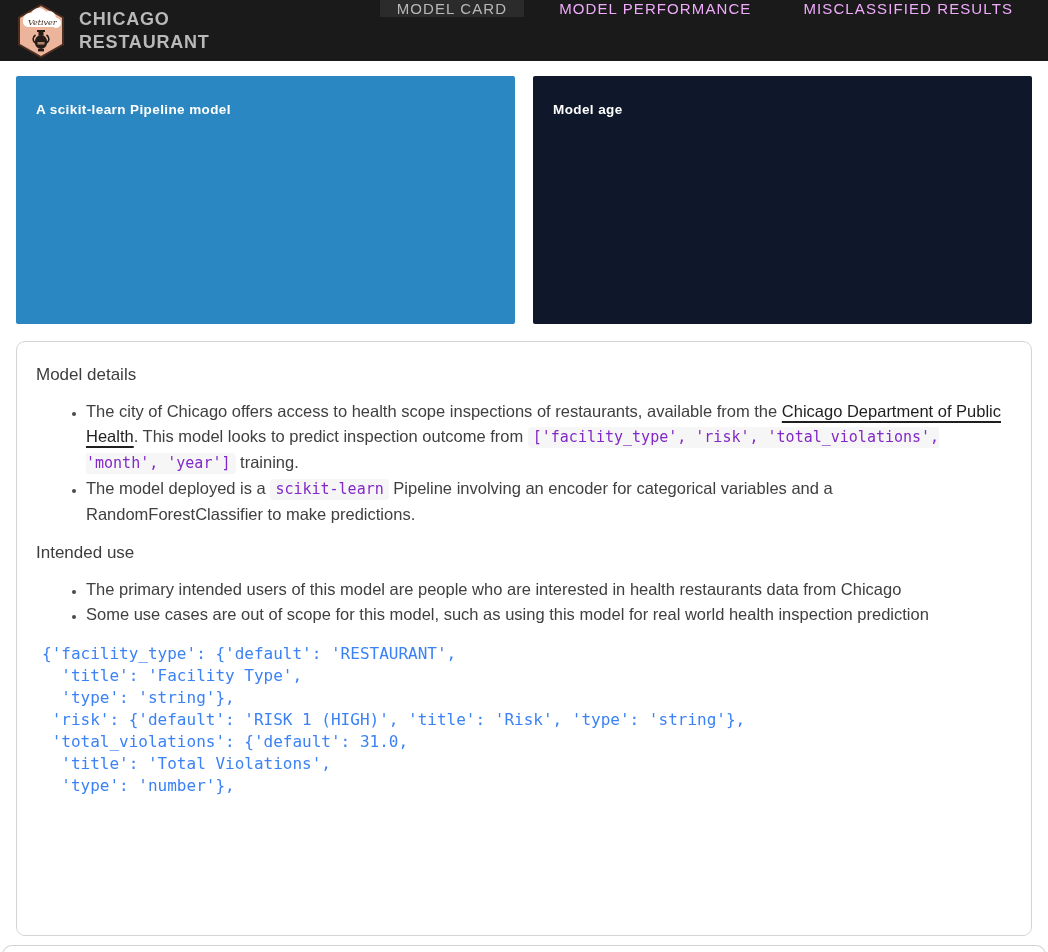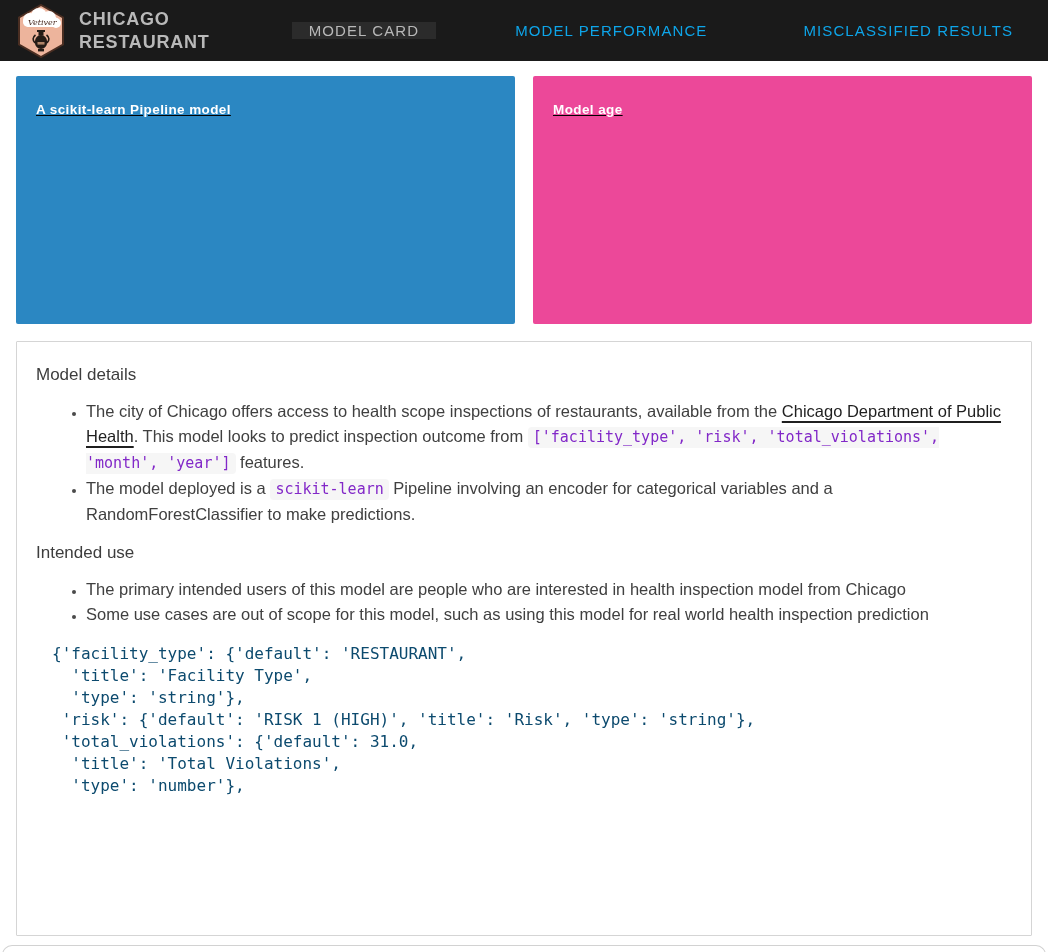--- a/index.html
+++ b/index.html
@@ -18,47 +18,47 @@
   }
   .brand {
     display: flex; align-items: center; gap: 13px;
     padding: 0 16px; cursor: pointer;
   }
   .logo { width: 50px; height: 54px; display: block; flex: 0 0 auto; }
   .brand-text {
     color: #b9b9b9; font-size: 18px; font-weight: 600;
     letter-spacing: 0.8px; line-height: 1.25; text-transform: uppercase;
   }
-  .tabs { display: flex; align-items: center; margin-left: 62px; gap: 44px; }
+  .tabs { display: flex; align-items: flex-start; margin-left: 62px; }
   .tab {
     display: flex; align-items: center;
     padding: 0 17px; margin-right: 18px;
-    color: #0ea5e9; font-size: 15px; font-weight: 500;
+    color: #f0abfc; font-size: 15px; font-weight: 500;
     letter-spacing: 1.1px; text-decoration: none; cursor: pointer;
     white-space: nowrap;
   }
   .tab.active { background: #2b2b2b; color: #b8b8b8; }
 
   
   main { padding: 15px 16px 0; }
-  .vb-row { display: flex; gap: 18px; margin-bottom: 17px; text-decoration: underline; }
+  .vb-row { display: flex; gap: 18px; margin-bottom: 17px; }
   .valuebox {
     flex: 1 1 0; height: 248px; color: #ffffff;
     padding: 26px 20px; border-radius: 2px; overflow: hidden;
   }
   .vb-label { font-size: 13.5px; font-weight: 700; letter-spacing: 0.4px; }
   .vb-value {
     font-size: 54px; font-weight: 500; line-height: 1.5;
     margin-top: 14px; word-wrap: break-word;
   }
   .vb-value-wrap { max-width: 7.0em; }
 
   
   .panel {
-    border: 1px solid #d5d5d5; border-radius: 1px;
+    border: 1px solid #d5d5d5; border-radius: 9px;
     height: 595px; overflow: hidden;
     padding: 23px 19px; color: #3f3f3f; background: #fff;
   }
   .card-heading {
     font-size: 17px; font-weight: 400; color: #3d3d3d;
     margin: 16px 0 14px;
   }
   .card-heading:first-child { margin-top: 0; }
   .panel ul { margin: 0 0 16px; padding-left: 50px; }
   .panel li {
@@ -71,22 +71,22 @@
     text-underline-offset: 3.5px; text-decoration-thickness: 1.5px;
     cursor: pointer;
   }
   .panel code {
     font-family: "DejaVu Sans Mono", monospace;
     font-size: 15px; color: #8228c8; background: #f6f6f6;
     padding: 1px 5px 2px; border-radius: 4px;
   }
   .panel pre {
     font-family: "DejaVu Sans Mono", monospace;
-    font-size: 16px; line-height: 22px; color: #0c4a6e;
-    margin: 10px 16px 0; white-space: pre;
+    font-size: 16px; line-height: 22px; color: #3b82f6;
+    margin: 10px 6px 0; white-space: pre;
   }
 
   
   .next-card-peek {
     position: absolute; left: 2px; right: 2px; top: 945px; height: 10px;
     background: #ffffff; border: 1px solid #d2d2d2; border-bottom: none;
     border-radius: 12px 12px 0 0;
   }
 </style>
 </head>
@@ -123,34 +123,34 @@
     <a class="tab">MODEL PERFORMANCE</a>
     <a class="tab">MISCLASSIFIED RESULTS</a>
   </nav>
 </header>
 
 <main>
   <div class="vb-row">
     <section class="valuebox" style="background: rgb(43, 135, 194);">
       <div class="vb-label">A scikit-learn Pipeline model</div>
     </section>
-    <section class="valuebox" style="background: #ec4899;">
+    <section class="valuebox" style="background: #0f172a;">
       <div class="vb-label">Model age</div>
     </section>
   </div>
 
   <section class="panel" id="model-card-panel">
       <div class="card-heading">Model details</div>
       <ul>
-        <li><span>The city of Chicago offers access to health scope inspections of restaurants, available from the </span><a>Chicago Department of Public Health</a><span>. This model looks to predict inspection outcome from </span><code>['facility_type', 'risk', 'total_violations', 'month', 'year']</code><span> features.</span></li>
+        <li><span>The city of Chicago offers access to health scope inspections of restaurants, available from the </span><a>Chicago Department of Public Health</a><span>. This model looks to predict inspection outcome from </span><code>['facility_type', 'risk', 'total_violations', 'month', 'year']</code><span> training.</span></li>
         <li><span>The model deployed is a </span><code>scikit-learn</code><span> Pipeline involving an encoder for categorical variables and a RandomForestClassifier to make predictions.</span></li>
       </ul>
       <div class="card-heading">Intended use</div>
       <ul>
-        <li><span>The primary intended users of this model are people who are interested in health inspection model from Chicago</span></li>
+        <li><span>The primary intended users of this model are people who are interested in health restaurants data from Chicago</span></li>
         <li><span>Some use cases are out of scope for this model, such as using this model for real world health inspection prediction</span></li>
       </ul>
       <pre>{'facility_type': {'default': 'RESTAURANT',
   'title': 'Facility Type',
   'type': 'string'},
  'risk': {'default': 'RISK 1 (HIGH)', 'title': 'Risk', 'type': 'string'},
  'total_violations': {'default': 31.0,
   'title': 'Total Violations',
   'type': 'number'},</pre>
     </section>

